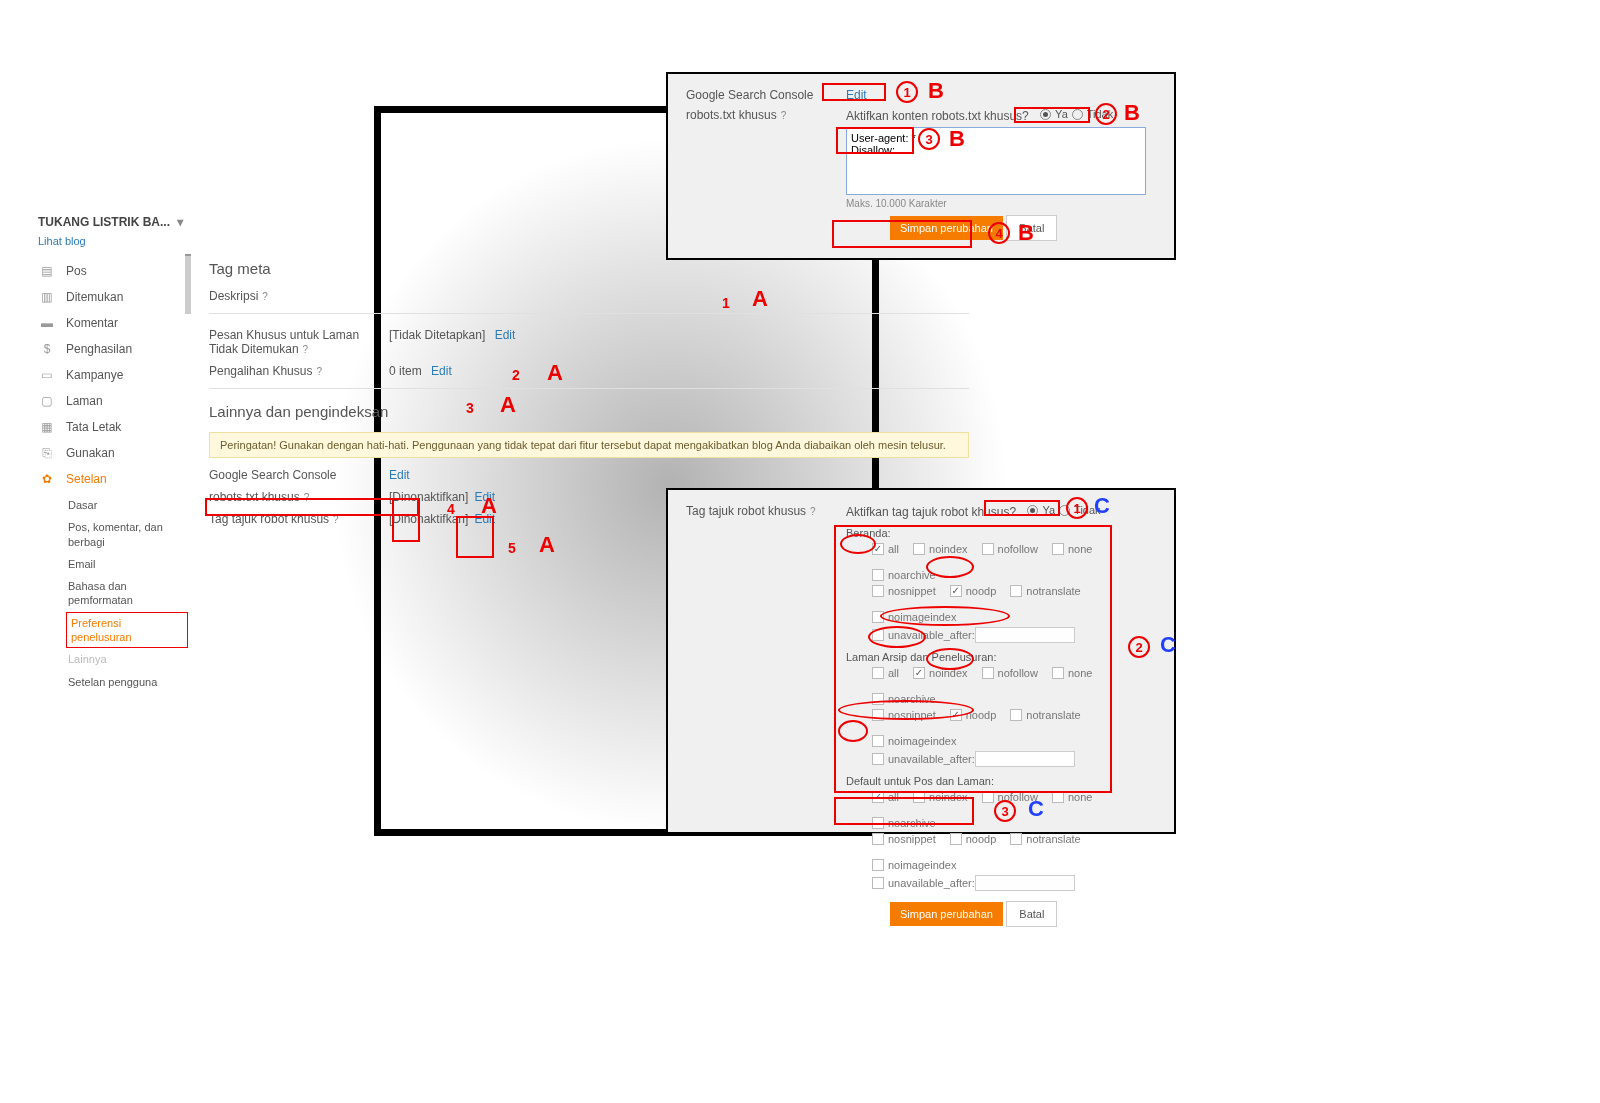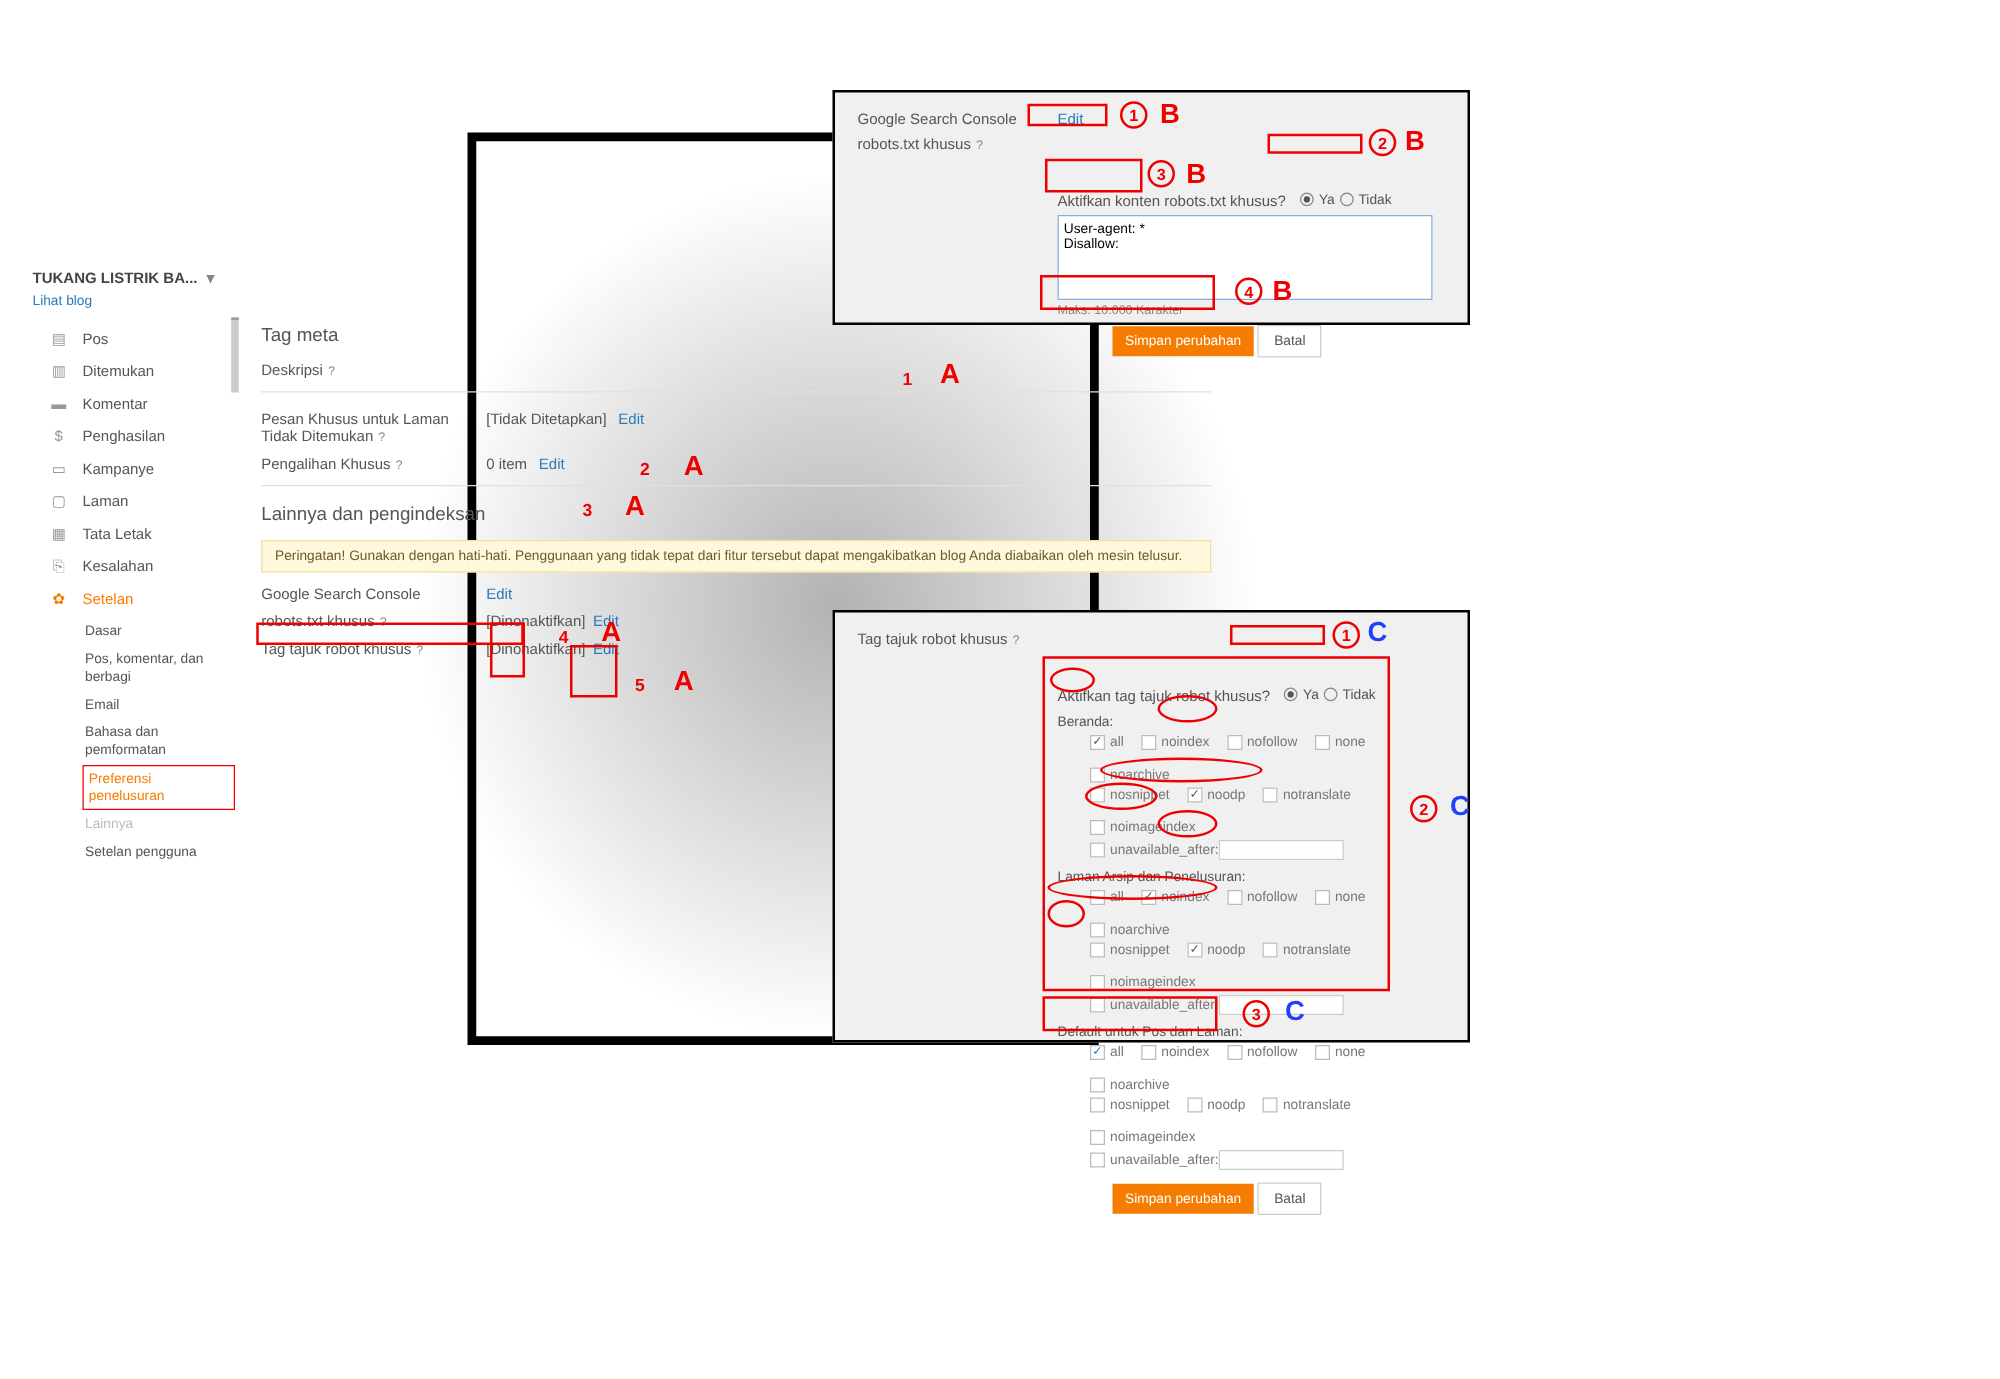--- a/index.html
+++ b/index.html
@@ -1,19 +1,19 @@
 <!DOCTYPE html>
 <html><head>
 <meta charset="utf-8">
 <style>
   * { box-sizing: border-box; margin: 0; padding: 0; }
   body { font-family: Arial, sans-serif; font-size: 12px; color: #333; background: #fff; width: 1600px; height: 1103px; position: relative; }
   
   
-  .sidebar { position: absolute; left: 26px; top: 215px; width: 152px; }
+  .sidebar { position: absolute; left: 38px; top: 215px; width: 152px; }
   .blog-title { font-size: 12px; color: #444; font-weight: bold; }
   .blog-title .caret { color: #888; margin-left: 4px; }
   .view-blog { color: #2b7bb9; font-size: 11px; margin-top: 6px; display: block; }
   .scroll-indicator { position: absolute; left: 185px; top: 254px; width: 6px; height: 60px; background: #ccc; border-top: 2px solid #999; }
   .nav { position: absolute; left: 38px; top: 258px; width: 150px; }
   .nav-item { display: flex; align-items: center; height: 26px; font-size: 12px; color: #555; cursor: pointer; }
   .nav-icon { width: 18px; height: 18px; margin-right: 10px; display: inline-flex; align-items: center; justify-content: center; color: #999; }
   .nav-item.active { color: #f57c00; font-weight: 500; }
   .nav-item.active .nav-icon { color: #f57c00; }
   .subnav { margin-left: 28px; margin-top: 2px; }
@@ -42,21 +42,21 @@
   
   
   .black-frame { position: absolute; border: 7px solid #000; pointer-events: none; }
   .black-shadow { position: absolute; background: radial-gradient(ellipse at center, rgba(0,0,0,0.3) 0%, rgba(0,0,0,0) 70%); pointer-events: none; }
   
   
   .panel { position: absolute; background: #f0f0f0; border: 2px solid #000; padding: 14px 18px; }
   .panel .prow { display: flex; align-items: center; font-size: 12px; color: #555; margin-bottom: 6px; }
   .panel .plabel { width: 160px; }
   .panel .pright { flex: 1; }
-  .radio-group { display: inline-flex; align-items: flex-start; gap: 4px; font-size: 11px; margin-top: 46px; }
+  .radio-group { display: inline-flex; align-items: flex-end; gap: 4px; font-size: 11px; }
   .radio-dot { width: 11px; height: 11px; border: 1px solid #888; border-radius: 50%; display: inline-block; }
   .radio-dot.checked::after { content: ""; display: block; width: 5px; height: 5px; background: #555; border-radius: 50%; margin: 2px; }
   .textarea-box { width: 300px; height: 68px; border: 1px solid #88aadd; background: #fff; font-size: 11px; padding: 4px; resize: none; font-family: Arial; }
   .small-note { font-size: 10px; color: #888; }
   .btn-orange { background: #f57c00; color: #fff; border: none; padding: 6px 10px; font-size: 11px; cursor: pointer; margin-left: 44px; }
   .btn-grey { background: #fff; border: 1px solid #ccc; color: #555; padding: 6px 12px; font-size: 11px; cursor: pointer; }
   .checkbox { width: 12px; height: 12px; border: 1px solid #bbb; background: #fff; display: inline-flex; align-items: center; justify-content: center; font-size: 10px; color: #555; margin-right: 4px; }
   .checkbox.checked::after { content: "✓"; font-size: 10px; line-height: 1; }
   .checkbox.checked.blue::after { color: #2b7bb9; }
   .opt-row { display: flex; flex-wrap: wrap; gap: 14px; margin: 4px 0 4px 10px; font-size: 11px; color: #777; align-items: flex-start; padding-left: 16px; }
@@ -104,21 +104,21 @@
   <div class="nav-item">
       <span class="nav-icon">▢</span>
       <span>Laman</span>
     </div>
   <div class="nav-item">
       <span class="nav-icon">▦</span>
       <span>Tata Letak</span>
     </div>
   <div class="nav-item">
       <span class="nav-icon">⎘</span>
-      <span>Kesalahan</span>
+      <span>Gunakan</span>
     </div>
   <div class="nav-item active">
       <span class="nav-icon">✿</span>
       <span>Setelan</span>
     </div>
   <div class="subnav">
     <div class="subnav-item">Dasar</div>
     <div class="subnav-item">Pos, komentar, dan berbagi</div>
     <div class="subnav-item">Email</div>
     <div class="subnav-item">Bahasa dan pemformatan</div>

